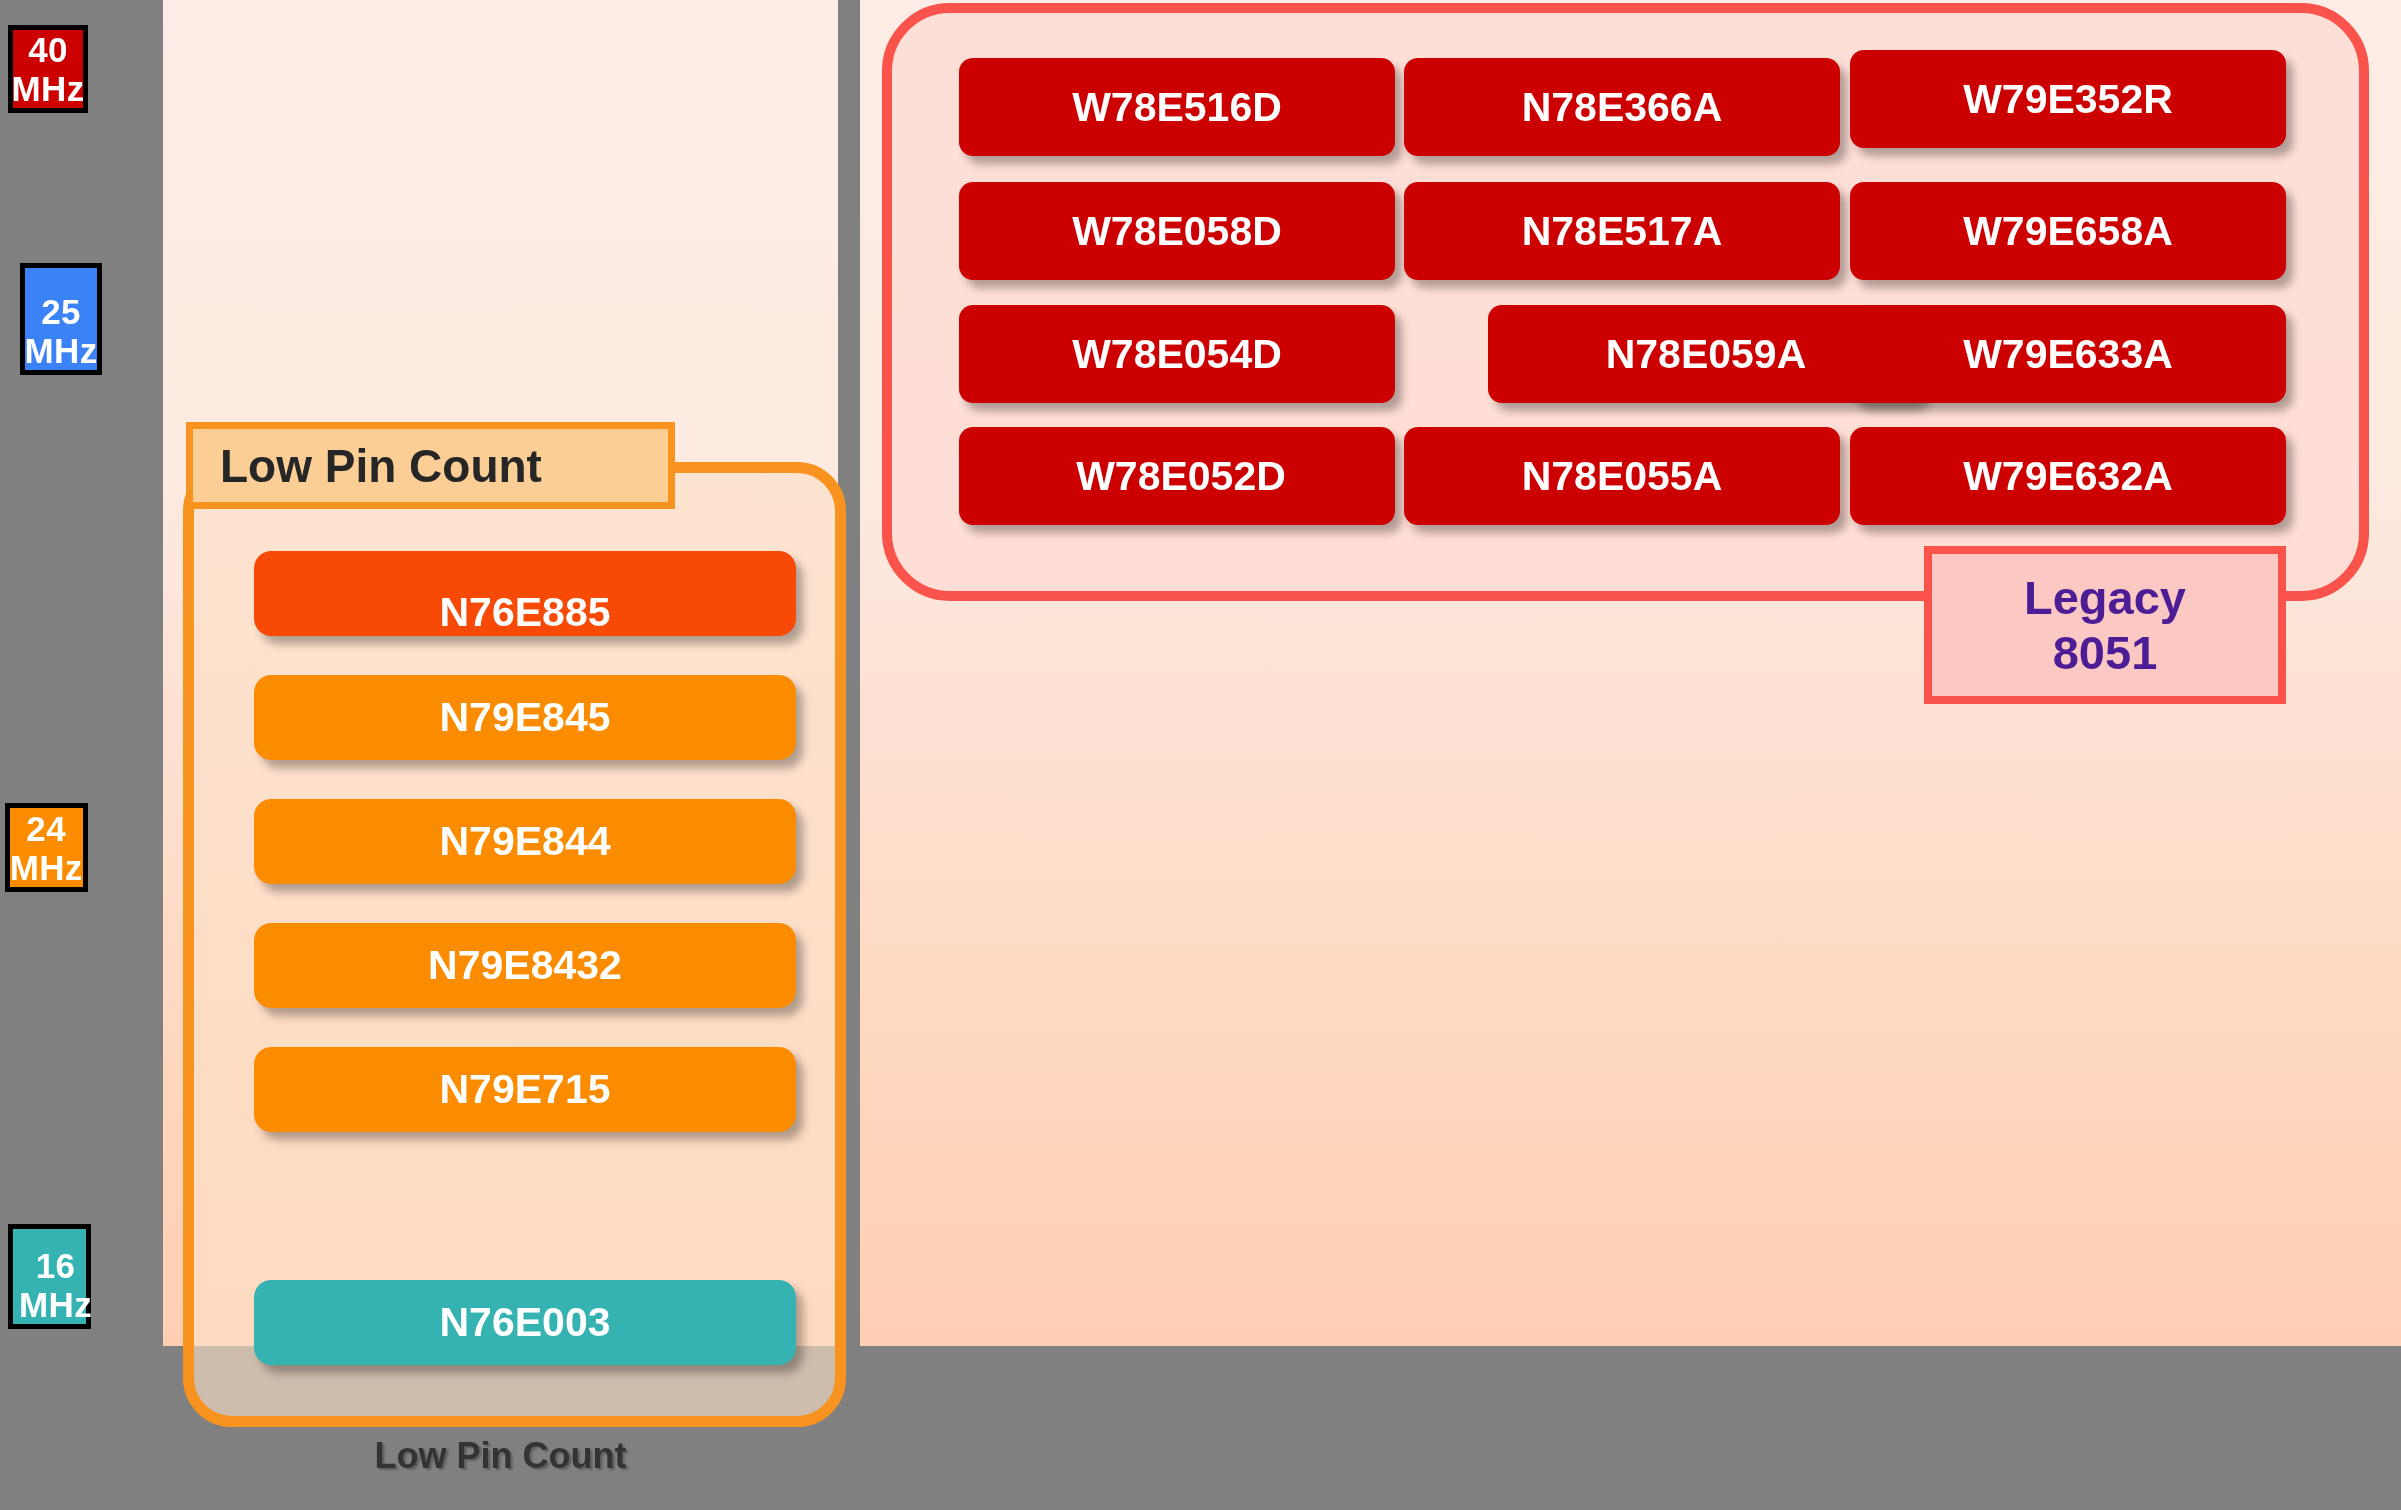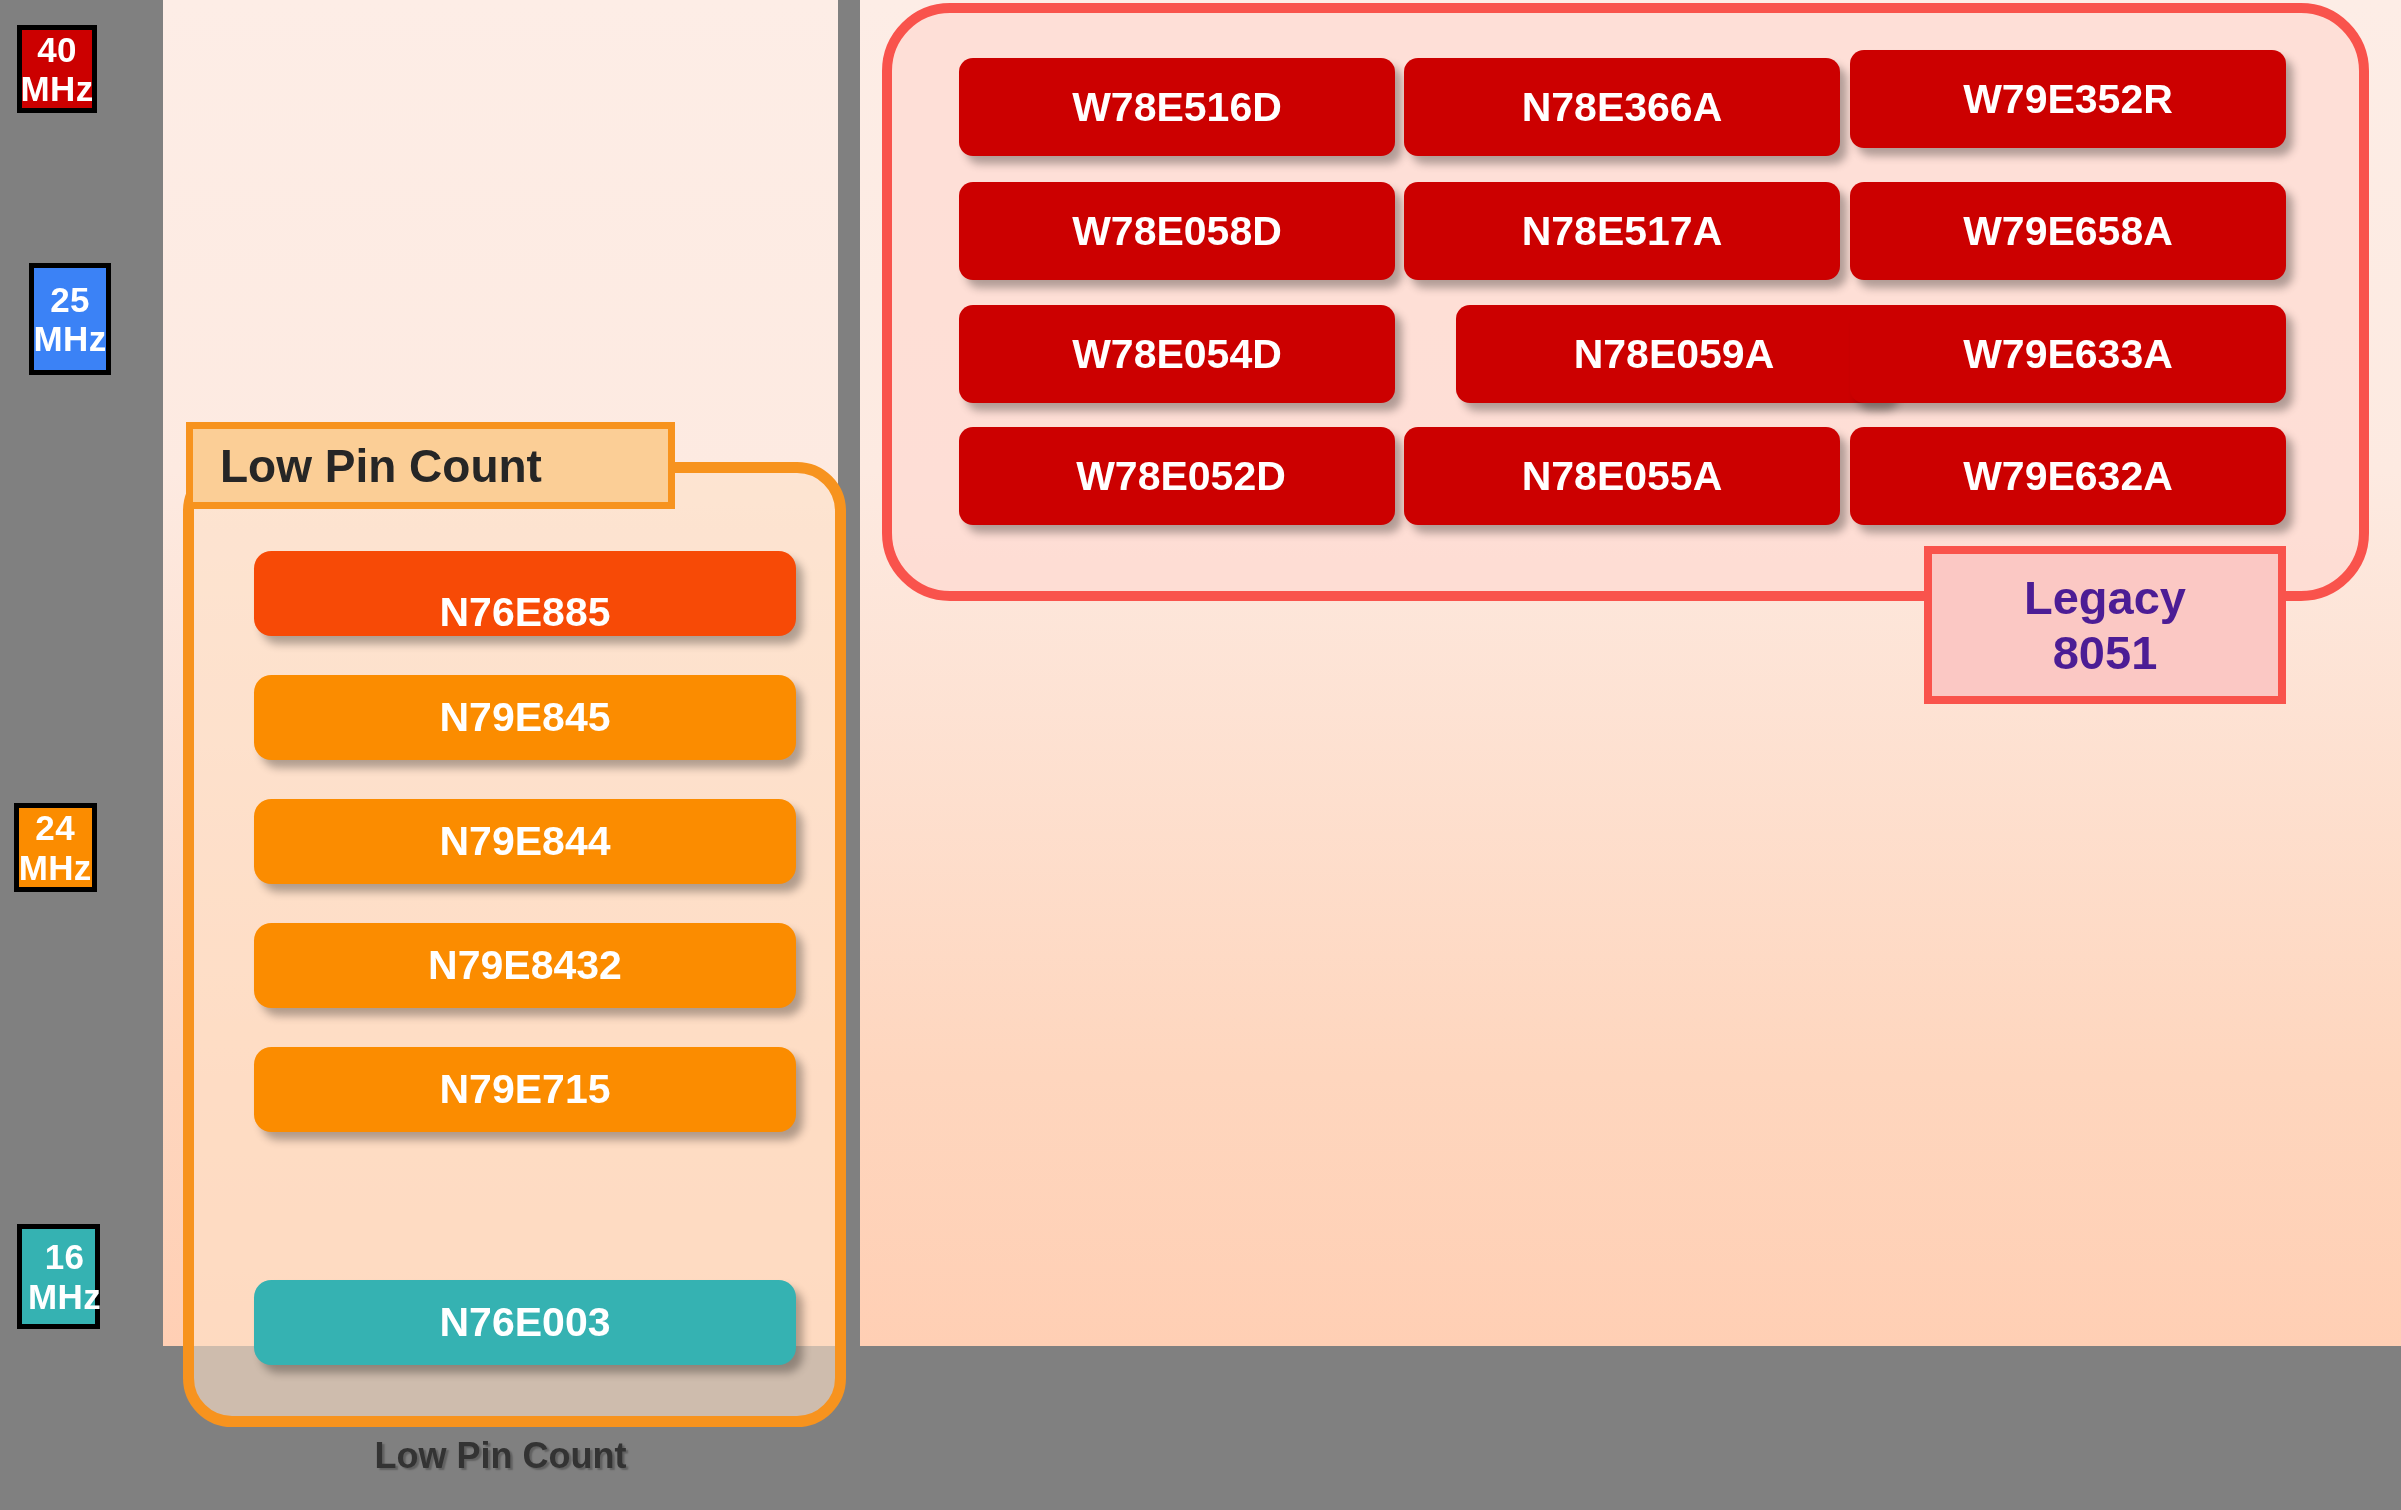--- a/index.html
+++ b/index.html
@@ -24,23 +24,22 @@
     box-sizing: border-box;
     border: 5.5px solid #000000;
     color: #ffffff;
     font-weight: bold;
     font-size: 35px;
     line-height: 1.12;
     text-align: center;
     display: flex;
     flex-direction: column;
     align-items: center;
-    justify-content: center;
+    justify-content: flex-end;
     letter-spacing: 0.4px;
-    margin-left: 9px;
   }
   .freq-box .num, .freq-box .unit { display: block; }
 
   
   .panel {
     position: absolute;
     box-sizing: border-box;
   }
   #panel-lpc {
     left: 163px; top: 0px; width: 675px; height: 1346px;
@@ -190,21 +189,21 @@
   <div class="chip chip-red" style="left:1404px; top:182px;">
     <span>N78E517A</span>
   </div>
   <div class="chip chip-red" style="left:1850px; top:182px;">
     <span>W79E658A</span>
   </div>
 
   <div class="chip chip-red" style="left:959px; top:305px;">
     <span>W78E054D</span>
   </div>
-  <div class="chip chip-red" style="left:1456px; top:305px;">
+  <div class="chip chip-red" style="left:1488px; top:305px;">
     <span>N78E059A</span>
   </div>
   <div class="chip chip-red" style="left:1850px; top:305px;">
     <span>W79E633A</span>
   </div>
 
   <div class="chip chip-red" style="left:959px; top:427px;padding-left:8px;">
     <span>W78E052D</span>
   </div>
   <div class="chip chip-red" style="left:1404px; top:427px;">

